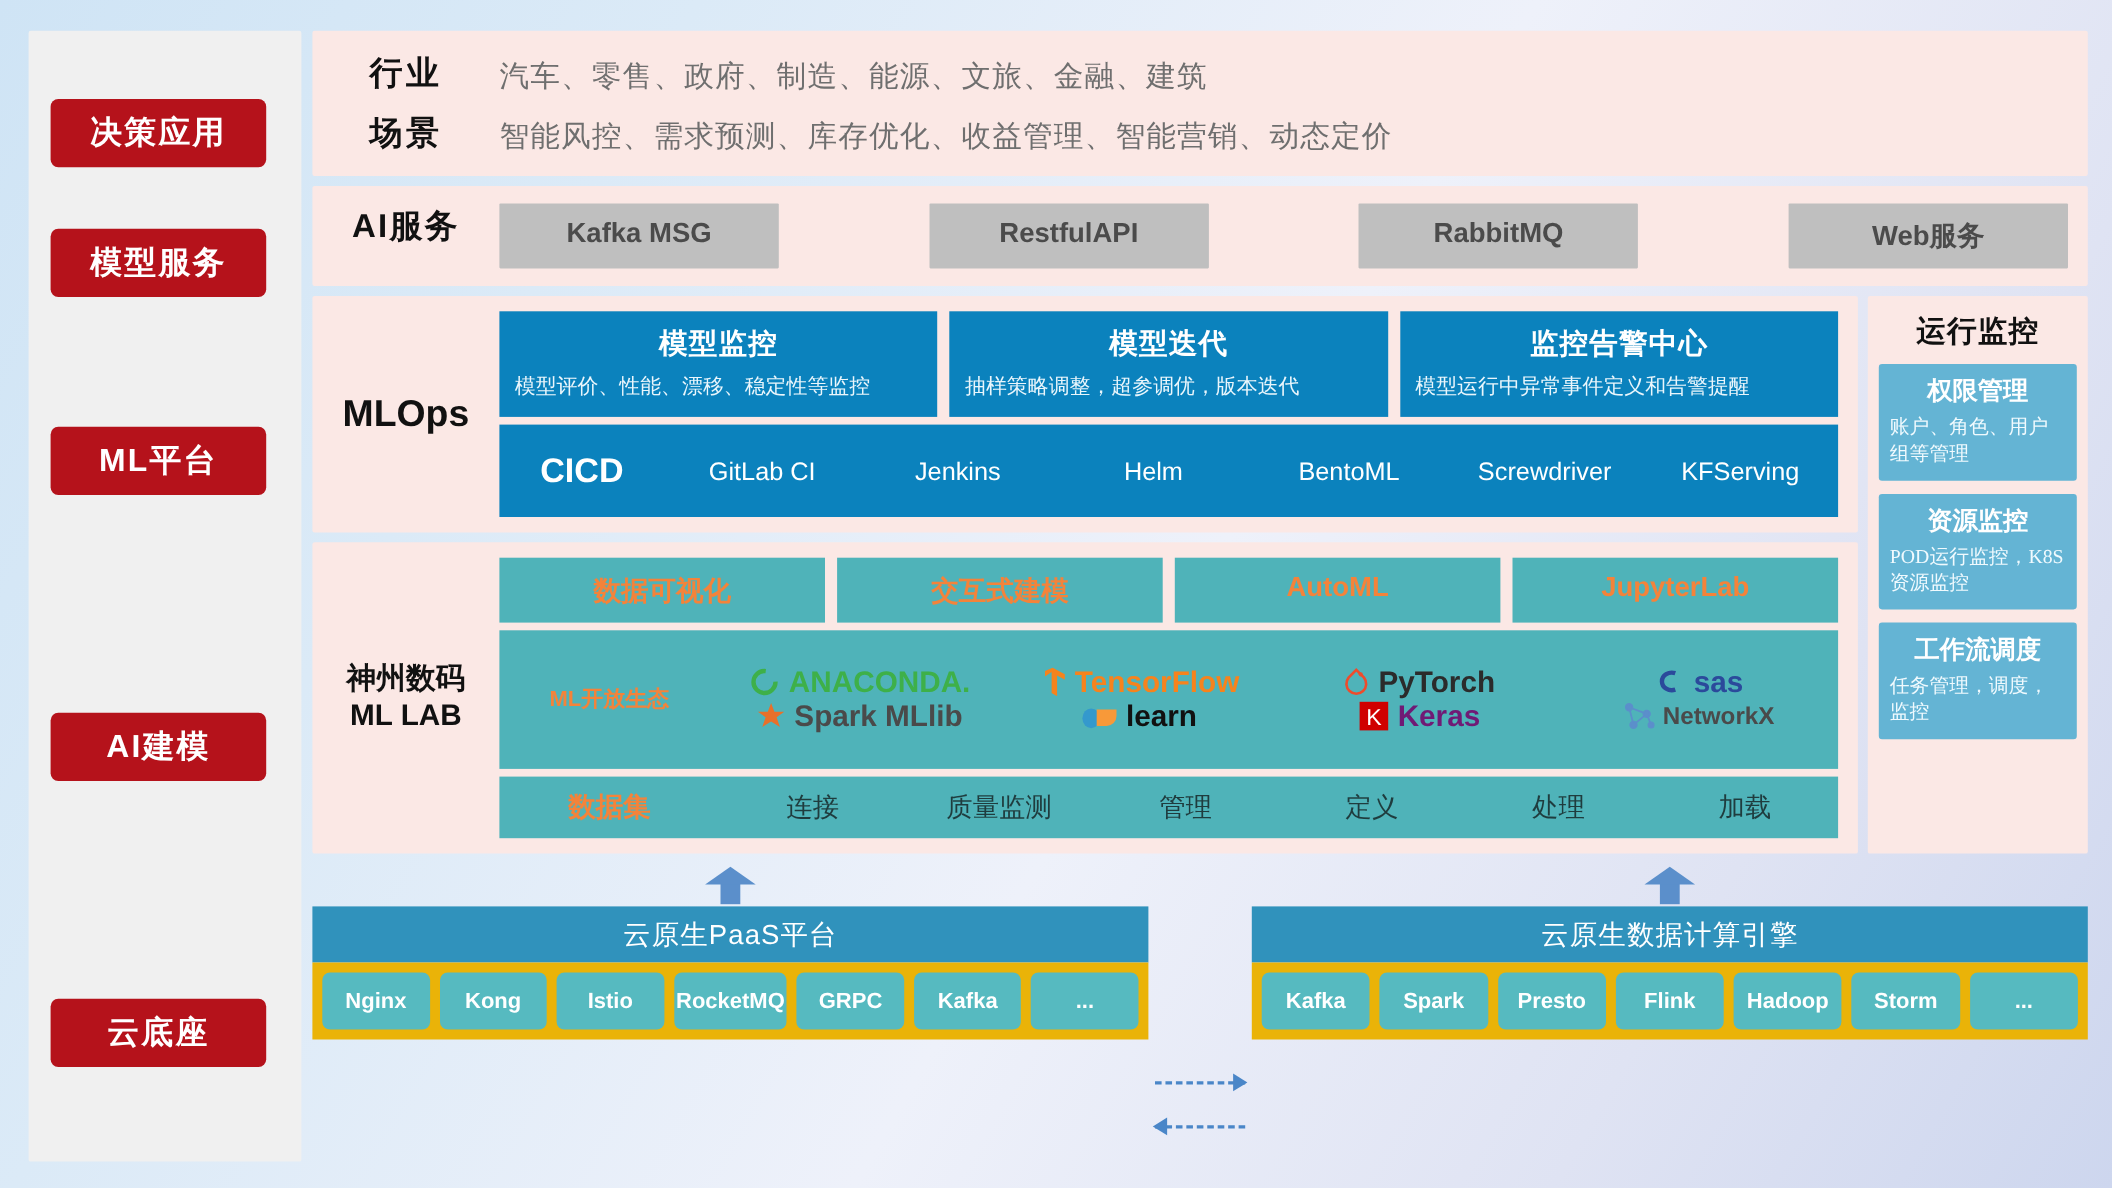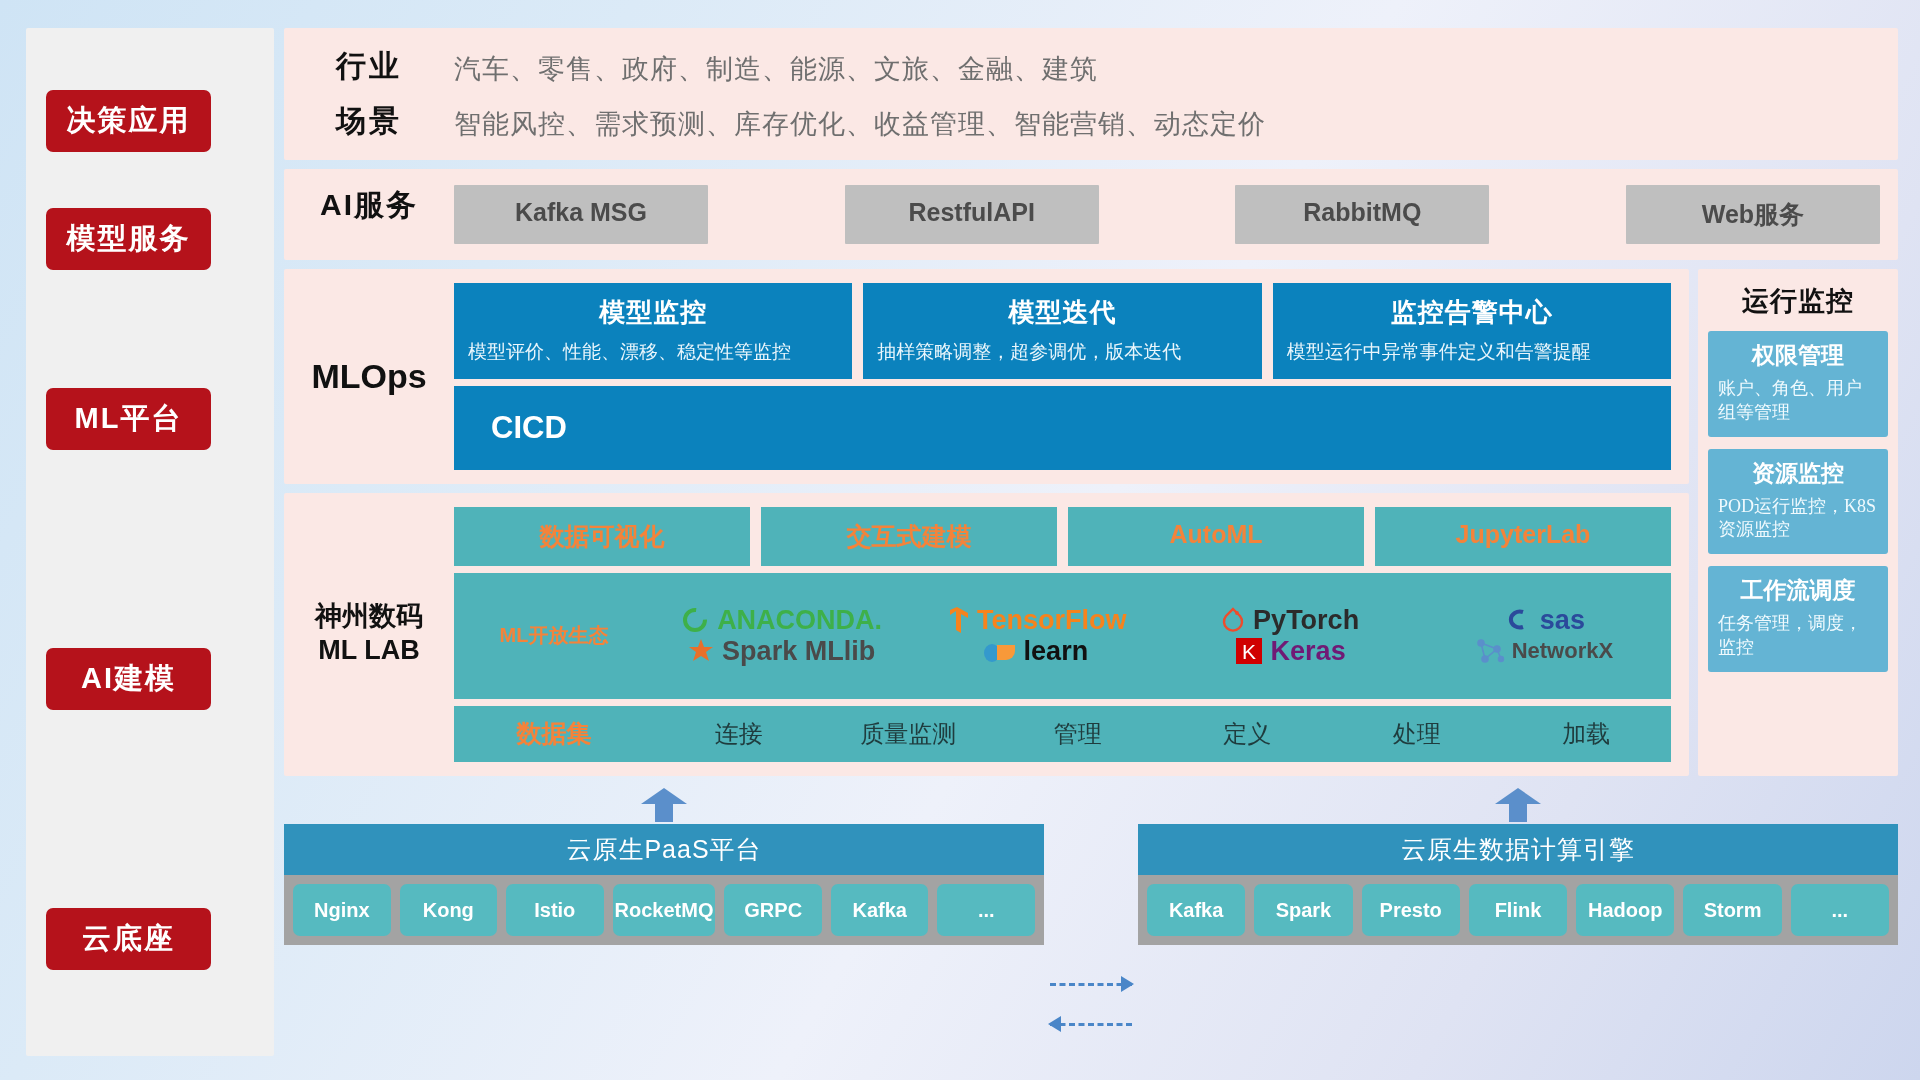--- a/index.html
+++ b/index.html
@@ -11,21 +11,21 @@
   }
   .stage { position:absolute; inset:0; display:flex; padding:28px 22px 24px 26px; gap:10px; }
 
   
   .rail {
     width:248px; background:#f0f0f0; border-radius:2px; flex:none;
     display:flex; flex-direction:column; align-items:center;
     padding:60px 0 26px; position:relative;
   }
   .pill {
-    width:165px; background:#b5121b; color:#fff; border-radius:7px;
+    width:196px; background:#b5121b; color:#fff; border-radius:7px;
     font-size:29px; font-weight:bold; letter-spacing:2px;
     text-align:center; padding:11px 11px; position:absolute; left:20px;
   }
   .p1 { top:62px; } .p2 { top:180px; } .p3 { top:360px; }
   .p4 { top:620px; } .p5 { top:880px; }
 
   
   .main { flex:1; display:flex; flex-direction:column; gap:9px; min-width:0; }
 
   .band { background:#fbe8e5; border-radius:2px; }
@@ -90,21 +90,21 @@
   .mid-left { flex:1; display:flex; flex-direction:column; gap:9px; min-width:0; }
 
   
   .cloud { display:flex; align-items:flex-end; gap:0; position:relative; height:150px; margin-top:10px; }
   .cloudgrp { width:760px; position:relative; }
   .arrow-up { width:46px; height:34px; margin:0 auto 2px; position:relative; }
   .arrow-up::before { content:""; position:absolute; left:14px; top:12px; width:18px; height:22px; background:#5b8fcb; }
   .arrow-up::after { content:""; position:absolute; left:0; top:0; width:0; height:0;
         border-left:23px solid transparent; border-right:23px solid transparent; border-bottom:16px solid #5b8fcb; }
   .cloudbar { background:#3092bc; color:#fff; font-size:25px; text-align:center; padding:9px 0; letter-spacing:1px; }
-  .cloudchips { background:#a3a3a3; display:flex; gap:9px; padding:9px; }
+  .cloudchips { background:#eab308; display:flex; gap:9px; padding:9px; }
   .chip { flex:1; background:#56bac0; color:#fff; font-size:20px; font-weight:bold;
           text-align:center; border-radius:7px; padding:10px 2px; line-height:1.1; min-height:52px;
           display:flex; align-items:center; justify-content:center; }
   .connector { flex:1; position:relative; }
   .dline { position:absolute; left:6%; right:6%; height:0; border-top:3px dashed #4a86c8; }
   .dline.a { top:38px; } .dline.b { top:78px; }
   .dhead { position:absolute; width:0; height:0; border-top:8px solid transparent; border-bottom:8px solid transparent; }
   .dhead.r { right:4%; top:31px; border-left:13px solid #4a86c8; }
   .dhead.l { left:4%; top:71px; border-right:13px solid #4a86c8; }
 </style>
@@ -159,20 +159,28 @@
                 <div class="t">模型迭代</div>
                 <div class="d">抽样策略调整，超参调优，版本迭代</div>
               </div>
               <div class="ops-card">
                 <div class="t">监控告警中心</div>
                 <div class="d">模型运行中异常事件定义和告警提醒</div>
               </div>
             </div>
             <div class="cicd">
               <div class="lead">CICD</div>
+              <div class="items">
+                <div class="it">GitLab CI</div>
+                <div class="it">Jenkins</div>
+                <div class="it">Helm</div>
+                <div class="it">BentoML</div>
+                <div class="it">Screwdriver</div>
+                <div class="it">KFServing</div>
+              </div>
             </div>
           </div>
         </div>
 
         <div class="band r-lab">
           <div class="k">
             <span>
               <span>神州数码</span><br>
               <span>ML LAB</span>
             </span>

